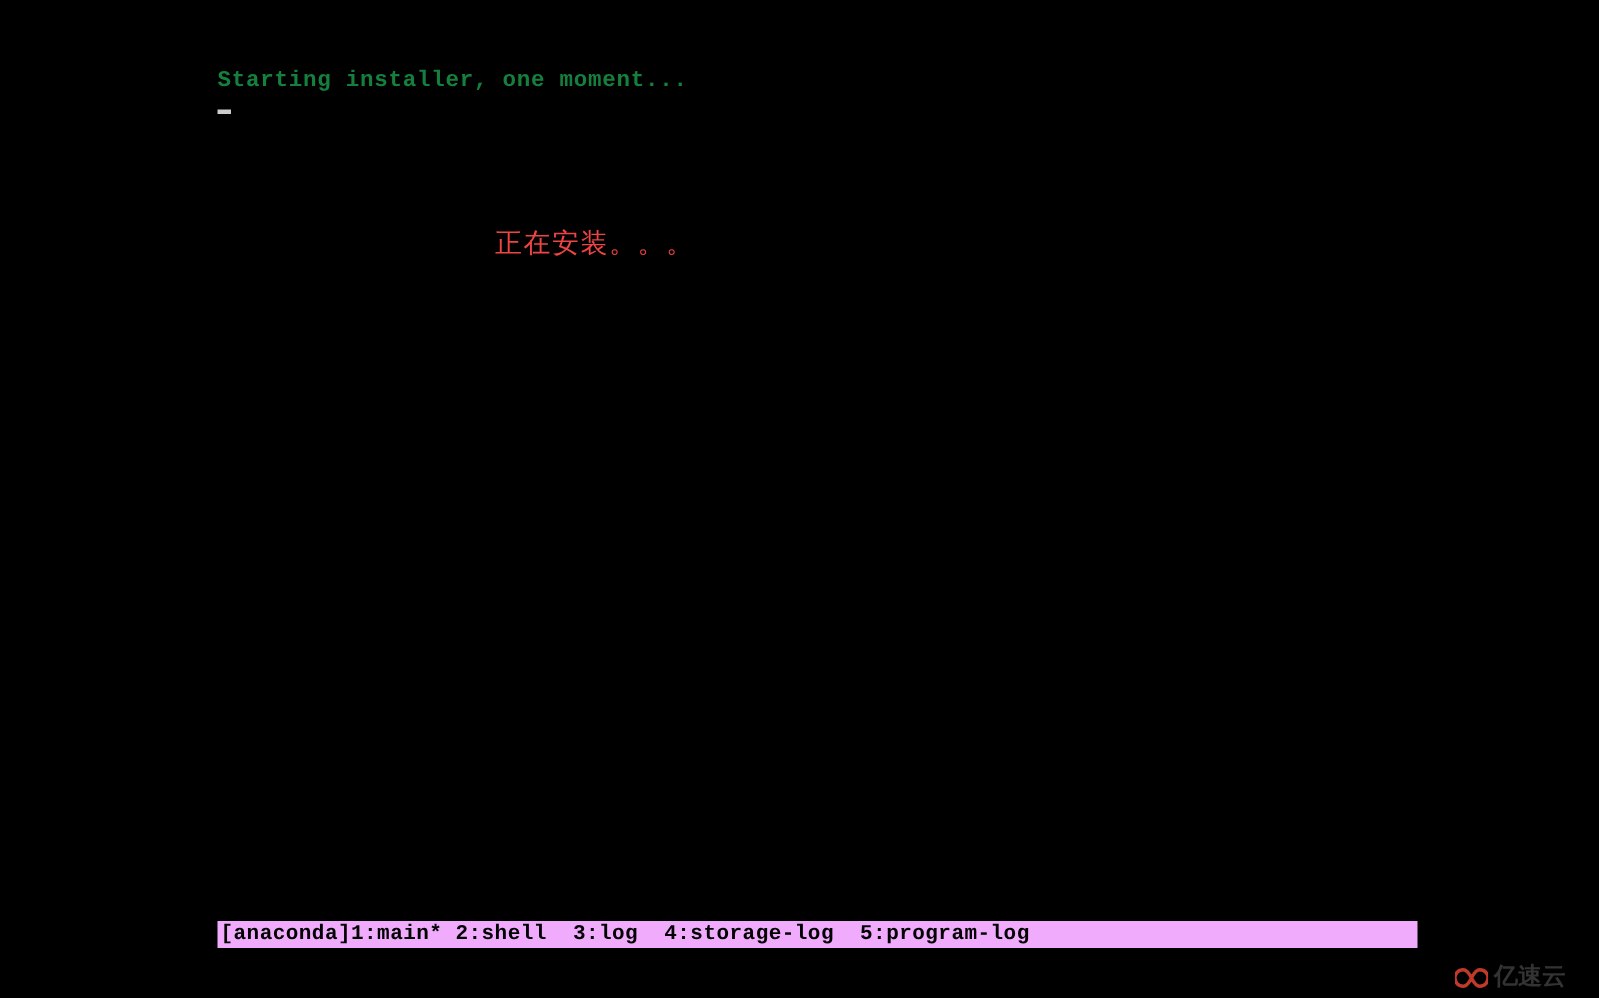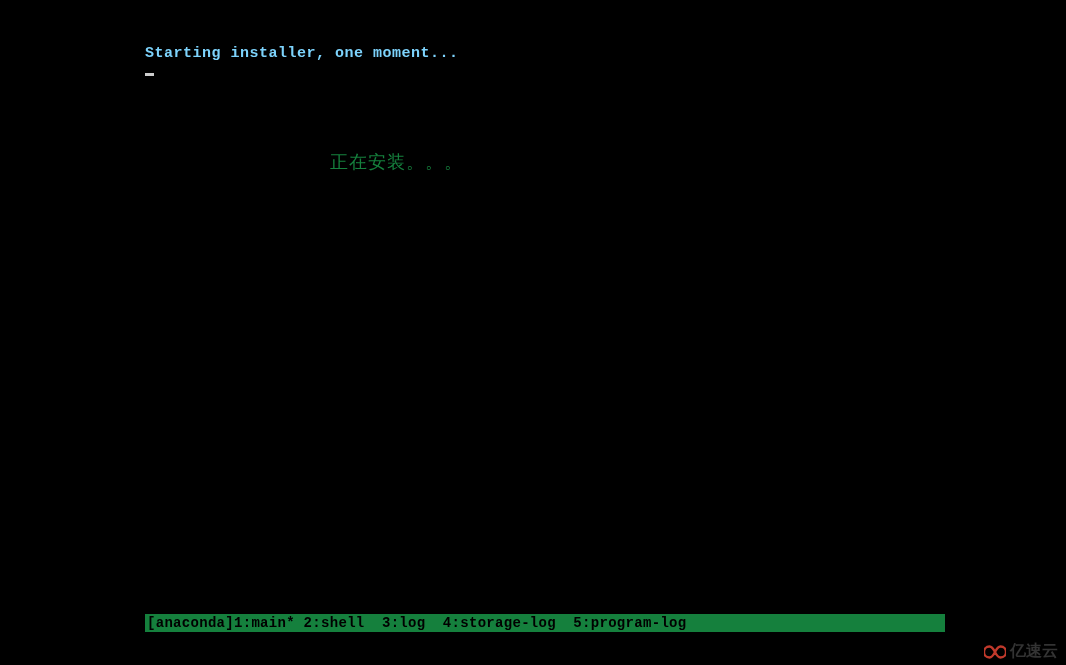--- a/index.html
+++ b/index.html
@@ -22,51 +22,51 @@
       position: absolute;
       left: 145px;
       top: 43px;
       width: 800px;
       color: #cccccc;
       font-weight: bold;
       letter-spacing: 0.5px;
     }
     
     .terminal-text {
-      color: #7dd3fc;
+      color: #15803d;
       line-height: 1.4;
     }
     
     .cursor {
       display: inline-block;
       width: 9px;
       height: 3px;
       background: #cccccc;
       margin-top: 6px;
     }
     
     .annotation-text {
       position: absolute;
       left: 330px;
       top: 150px;
-      color: #15803d;
+      color: #ef4444;
       font-size: 18px;
       font-family: "SimSun", "Microsoft YaHei", sans-serif;
       font-weight: normal;
       letter-spacing: 1px;
       text-align: center;
     }
     
     .status-bar {
       position: absolute;
       left: 145px;
       bottom: 33px;
       width: 800px;
       height: 18px;
-      background: #15803d;
+      background: #f0abfc;
       color: #000000;
       font-weight: bold;
       font-size: 14px;
       letter-spacing: 0.3px;
       display: flex;
       align-items: center;
       padding: 0 2px;
       white-space: pre;
     }
     
@@ -74,21 +74,21 @@
       flex: 0 0 auto;
     }
     
     .status-right {
       margin-left: auto;
       padding-right: 6px;
     }
     
     .watermark {
       position: absolute;
-      right: 8px;
+      right: 22px;
       bottom: 3px;
       display: flex;
       align-items: center;
       gap: 4px;
       text-align: right;
     }
     
     .watermark-icon {
       width: 22px;
       height: 18px;

